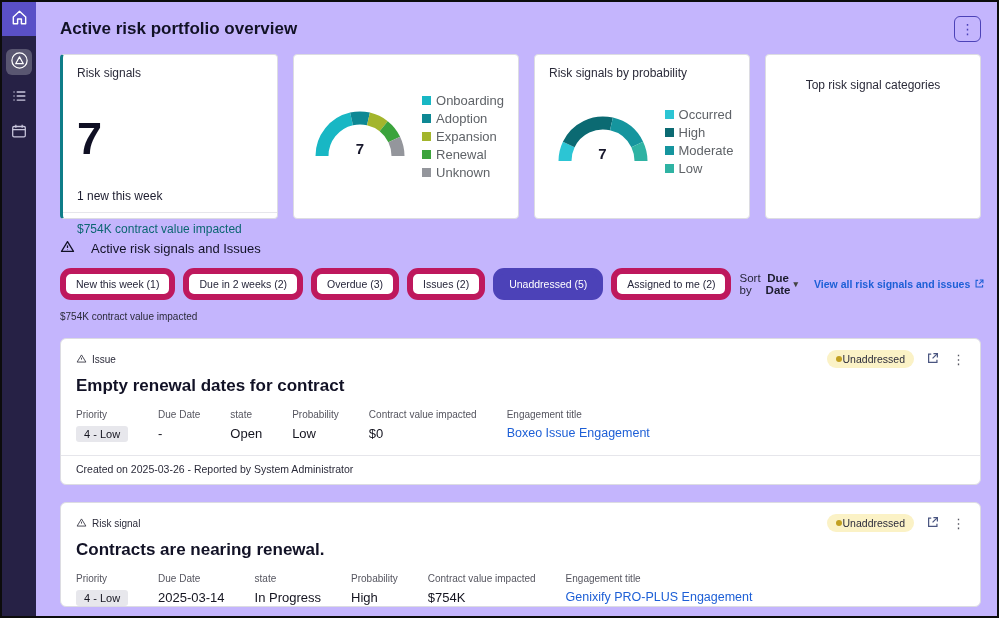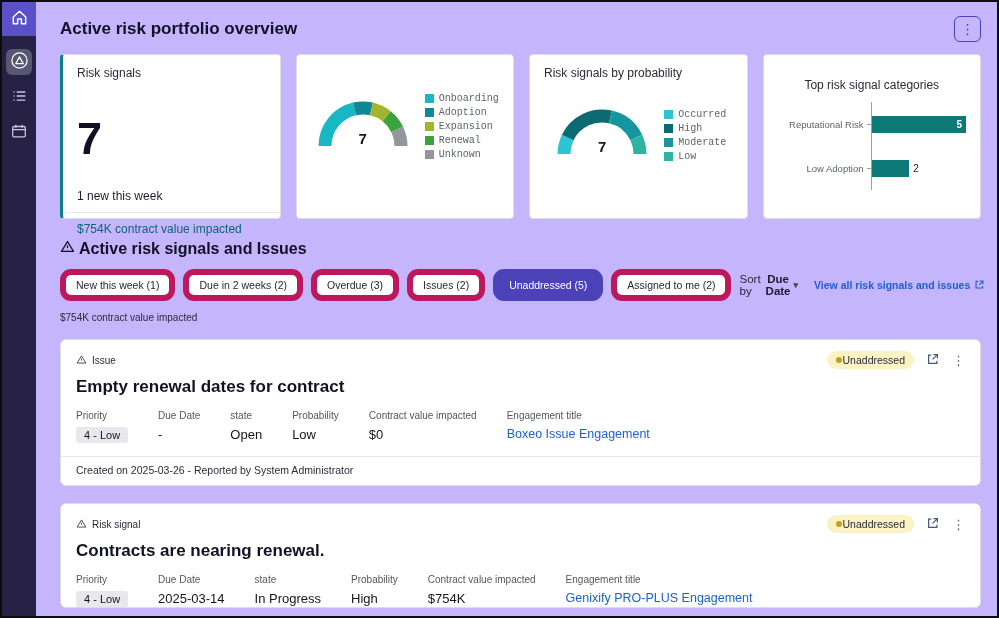--- a/index.html
+++ b/index.html
@@ -40,34 +40,34 @@
   .stat-bottom { margin-top:auto; }
   .stat-sub { font-size:12px; color:#1c1c2e; }
   .stat-divider { border-top:1px solid #e6e6eb; margin:9px -14px 9px; }
   .stat-impact { font-size:12px; color:#0c6672; }
 
   .gauge-flex { display:flex; align-items:center; justify-content:center; gap:10px; margin-top:24px; }
   .gauge-left { position:relative; width:104px; flex-shrink:0; }
   .gauge-total { position:absolute; left:0; right:0; top:34px; text-align:center; font-size:15px; font-weight:700; color:#17172b; }
   .legend-row { display:flex; align-items:center; gap:5px; margin:3px 0; }
   .legend-swatch { width:9px; height:9px; flex-shrink:0; }
-  .legend-label { font-size:10px; color:#5f6368; white-space:nowrap;font-family:Liberation Mono, monospace; }
+  .legend-label { font-size:13px; color:#5f6368; white-space:nowrap; }
 
   .bar-card .chart-title { text-align:center; margin-top:12px; }
   .bar-rows { margin-top:10px; }
   .bar-row { display:flex; align-items:center; height:44px; }
   .bar-label { width:86px; text-align:right; font-size:9.5px; color:#5f6368; flex-shrink:0; }
   .bar-tick { width:4px; height:1px; background:#9aa0a6; margin-left:3px; flex-shrink:0; }
   .bar-area { flex:1; align-self:stretch; display:flex; align-items:center; border-left:1px solid #9aa0a6; }
   .bar-fill { height:17px; display:flex; align-items:center; justify-content:flex-end; }
   .bar-val-in { color:#fff; font-size:10px; font-weight:600; padding-right:4px; }
   .bar-val-out { font-size:10px; color:#202124; margin-left:4px; }
 
   
-  .section-header { display:flex; align-items:center; gap:4px; font-size:16px; font-weight:700; color:#121226; margin:2px 0 11px; }
+  .section-header { display:flex; align-items:center; gap:16px; font-size:13px; font-weight:400; color:#121226; margin:2px 0 11px; }
   .filters-row { display:flex; align-items:center; gap:8px; }
   .chip { border:6px solid #be185d; border-radius:11px; padding:4px 10px; font-size:10.5px; color:#26263a; background:#fff; white-space:nowrap; }
   .chip.selected { background:#4c42b8; border-color:#4c42b8; color:#fff; }
   .filters-right { margin-left:auto; display:flex; align-items:center; gap:16px; }
   .sort-by { display:flex; align-items:center; gap:5px; font-size:11.5px; color:#26263a; }
   .sort-value { font-size:11.5px; font-weight:700; display:flex; align-items:center; gap:3px; color:#1c1c2e; }
   .caret { font-size:9px; color:#444; }
   .view-all { color:#1d5fd6; font-size:10.5px; font-weight:700; display:flex; align-items:center; gap:4px; white-space:nowrap; }
   .impact-note { font-size:10px; color:#2b2b3a; margin:11px 0 16px; }
 
@@ -219,39 +219,20 @@
                 <div class="legend-row">
                   <span class="legend-swatch" style="background:#2fb3a3"></span>
                   <span class="legend-label">Low</span>
                 </div>
               </div>
             </div>
         </div>
 
         <div class="card bar-card">
           <div class="chart-title">Top risk signal categories</div>
-          <div class="bar-rows">
-              <div class="bar-row">
-                <span class="bar-label">Reputational Risk</span>
-                <span class="bar-tick"></span>
-                <div class="bar-area">
-                  <div class="bar-fill" style="width:100.0%;background:#0d7a78">
-                    <span class="bar-val-in">5</span>
-                  </div>
-                </div>
-              </div>
-              <div class="bar-row">
-                <span class="bar-label">Low Adoption</span>
-                <span class="bar-tick"></span>
-                <div class="bar-area">
-                  <div class="bar-fill" style="width:40.0%;background:#0d7a78"></div>
-                  <span class="bar-val-out">2</span>
-                </div>
-              </div>
-            </div>
         </div>
 
       </div>
 
       <div class="section-header">
         <span>
           <svg width="15" height="15" viewBox="0 0 20 20" fill="none" stroke="#121226" stroke-width="1.7" stroke-linejoin="round">
               <path d="M10 3.5 L18 16.5 H2 Z"></path>
               <line x1="10" y1="8.5" x2="10" y2="12"></line>
               <circle cx="10" cy="14.2" r="0.6" fill="#121226" stroke="none"></circle>

